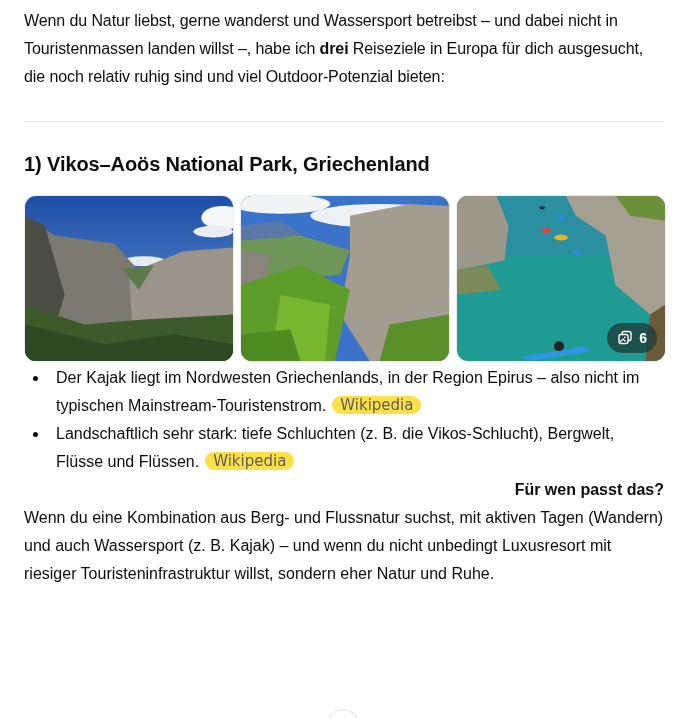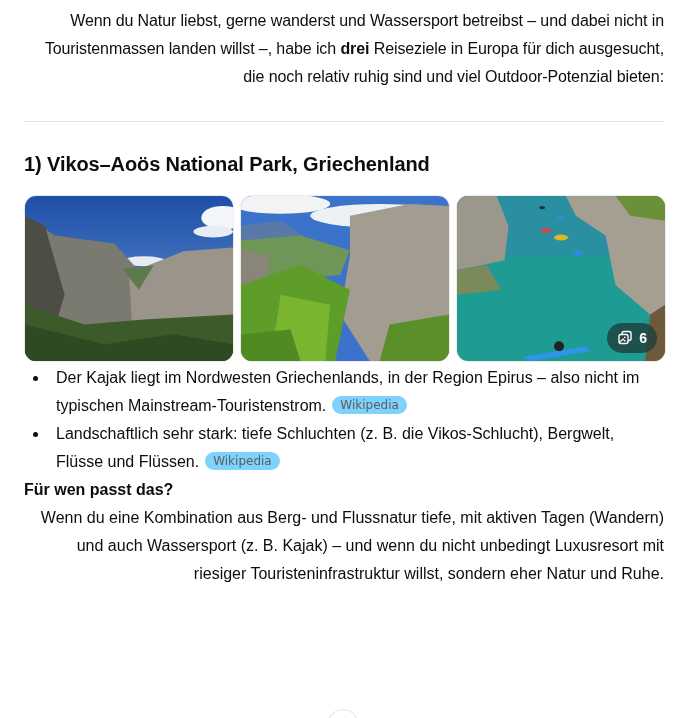--- a/index.html
+++ b/index.html
@@ -5,21 +5,21 @@
     * { box-sizing: border-box; margin: 0; padding: 0; }
     html, body { width: 687px; height: 718px; overflow: hidden; background: #ffffff; }
     body {
       font-family: "Liberation Sans", "DejaVu Sans", sans-serif;
       color: #0d0d0d;
       font-size: 16px;
       line-height: 28px;
       position: relative;
     }
     .content { position: absolute; left: 24px; top: 7px; width: 640px; }
-    p { margin: 0; text-align: right; }
+    p { margin: 0; }
     .intro { letter-spacing: -0.1px; }
     .intro b { font-weight: 700; }
     .divider { height: 1px; background: #e5e5e5; margin: 30px 0 0 0; }
     h2 {
       font-size: 20px; font-weight: 700; line-height: 28px;
       margin-top: 28px; letter-spacing: -0.1px;
     }
     .gallery {
       display: flex; gap: 6px; margin-top: 17px; height: 167px;
     }
@@ -42,25 +42,25 @@
     ul { list-style: none; margin-top: 2px; }
     li { position: relative; padding-left: 32px; }
     li::before {
       content: ""; position: absolute; left: 9px; top: 12px;
       width: 5px; height: 5px; border-radius: 50%; background: #0d0d0d;
     }
     .pill {
       display: inline-block; vertical-align: middle;
       margin-left: 6px; margin-top: -3px;
       height: 18px; line-height: 18px; padding: 0 8px;
-      border-radius: 9px; background: #7dd3fc;
-      color: #5d5d5d; font-size: 12px;
+      border-radius: 9px; background: #fde047;
+      color: #5d5d5d; font-size: 15px;
       font-family: "DejaVu Sans", sans-serif;
     }
-    .who { margin-top: 0; }
+    .who { margin-top: 0; text-align: right; }
     .scroll-circle {
       position: absolute; left: 327px; top: 709px;
       width: 32px; height: 32px; border-radius: 50%;
       border: 1px solid #e3e3e3; background: #fff;
     }
   </style>
 </head>
 <body>
 
 <div class="content">
@@ -135,16 +135,16 @@
       </div>
     </div>
   </div>
 
   <ul>
     <li><span>Der Kajak liegt im Nordwesten Griechenlands, in der Region Epirus – also nicht im typischen Mainstream-Touristenstrom.</span><span class="pill">Wikipedia</span></li>
     <li><span>Landschaftlich sehr stark: tiefe Schluchten (z. B. die Vikos-Schlucht), Bergwelt, Flüsse und Flüssen.</span><span class="pill">Wikipedia</span></li>
   </ul>
 
   <h3 class="who">Für wen passt das?</h3>
-  <p>Wenn du eine Kombination aus Berg- und Flussnatur tiefe, mit aktiven Tagen (Wandern) und auch Wassersport (z. B. Kajak) – und wenn du nicht unbedingt Luxusresort mit riesiger Touristeninfrastruktur willst, sondern eher Natur und Ruhe.</p>
+  <p>Wenn du eine Kombination aus Berg- und Flussnatur suchst, mit aktiven Tagen (Wandern) und auch Wassersport (z. B. Kajak) – und wenn du nicht unbedingt Luxusresort mit riesiger Touristeninfrastruktur willst, sondern eher Natur und Ruhe.</p>
 </div>
 
 <div class="scroll-circle"></div>
 
 </body></html>

